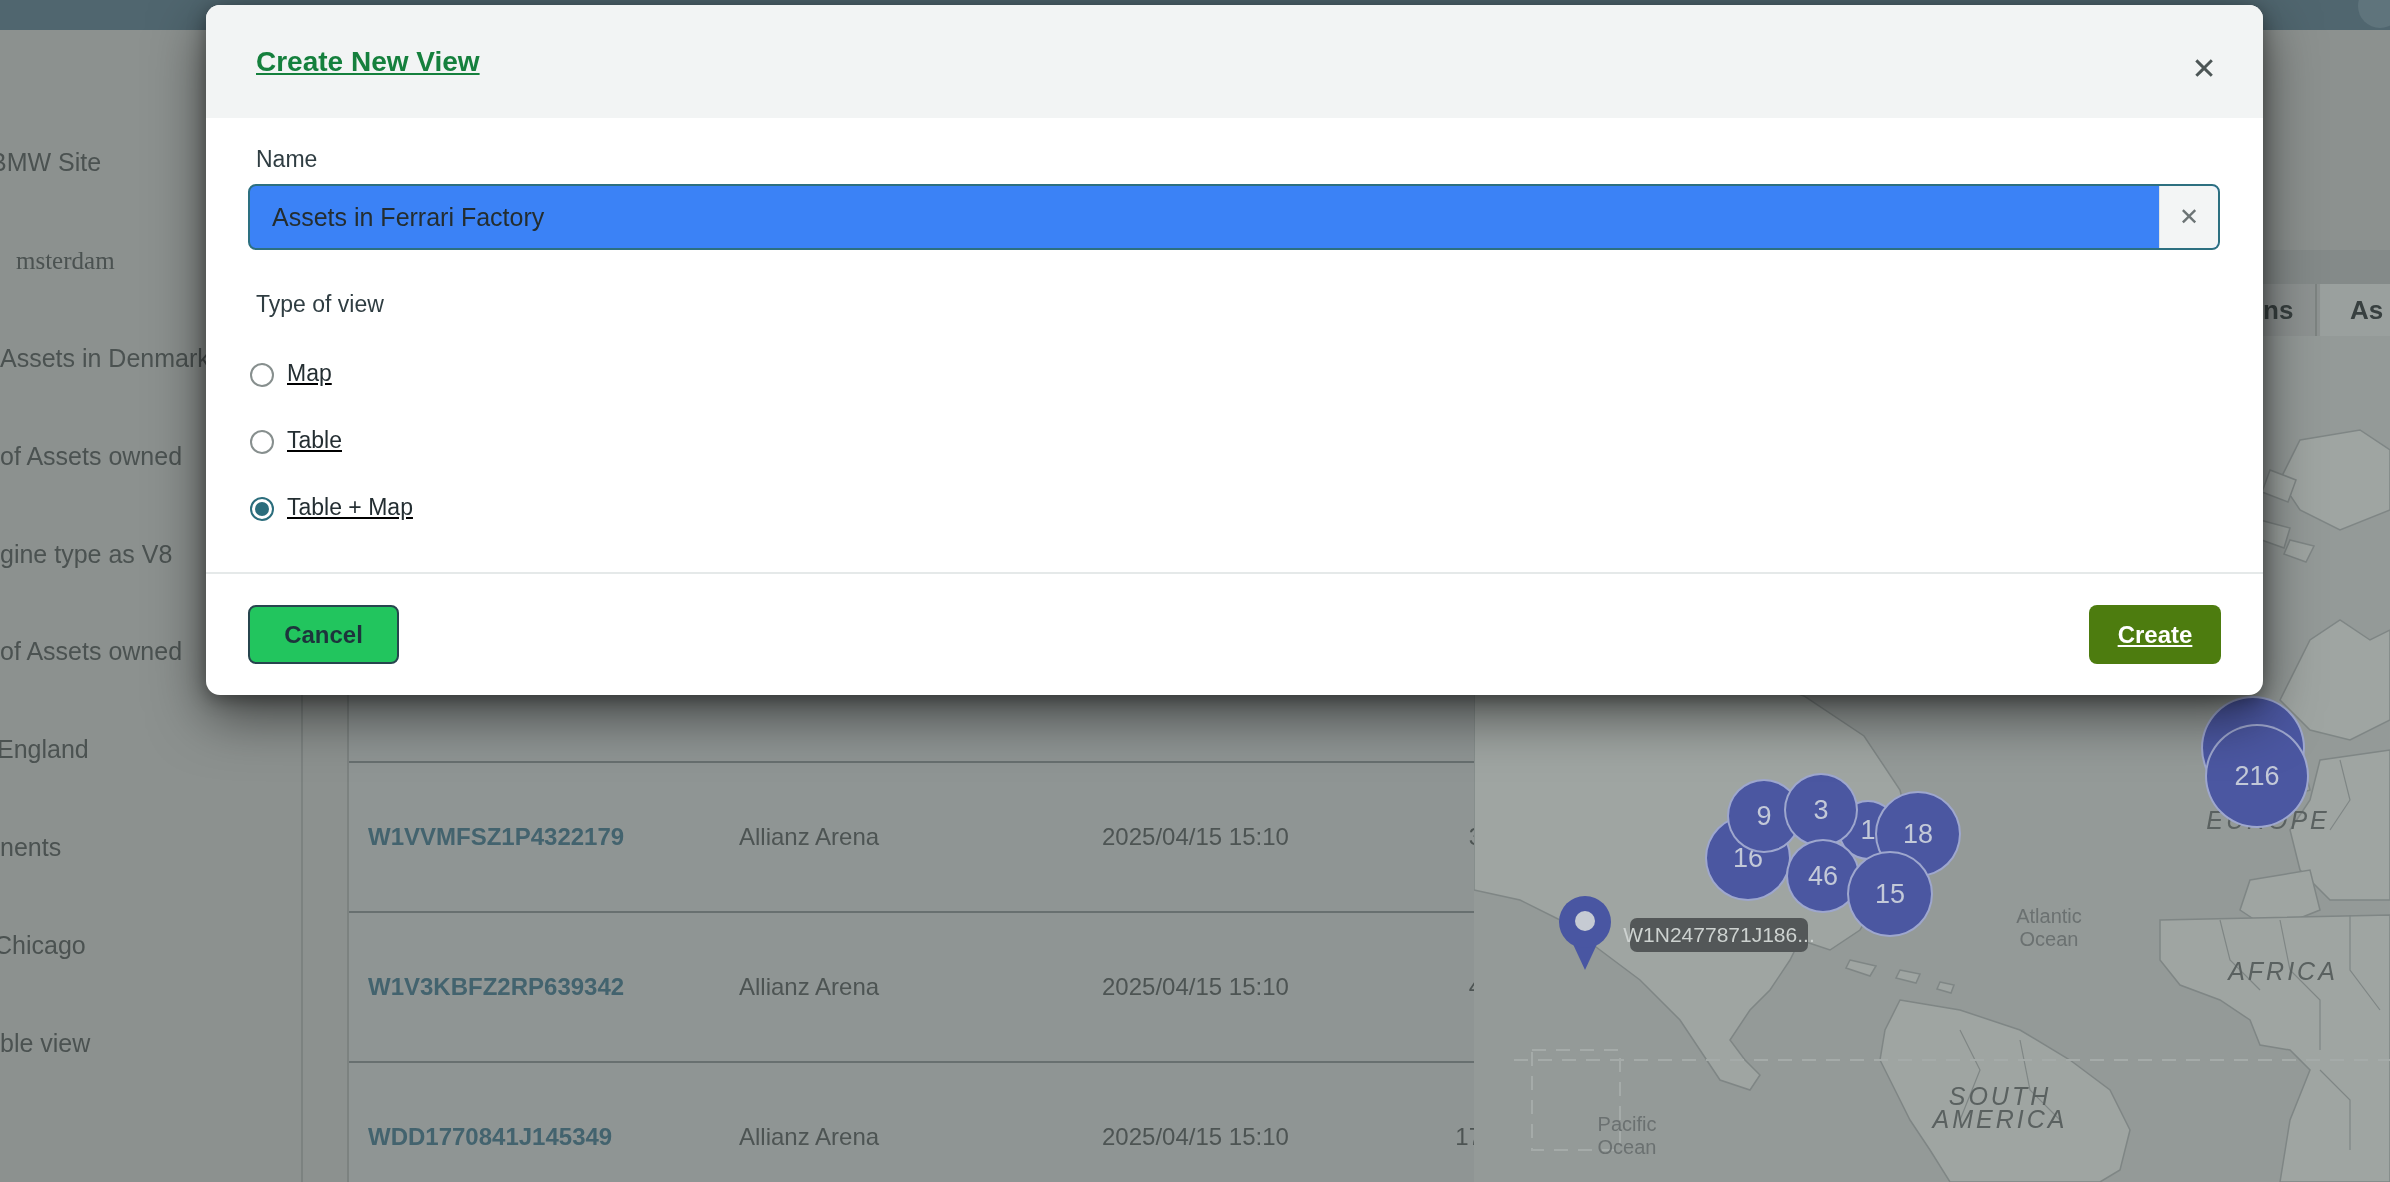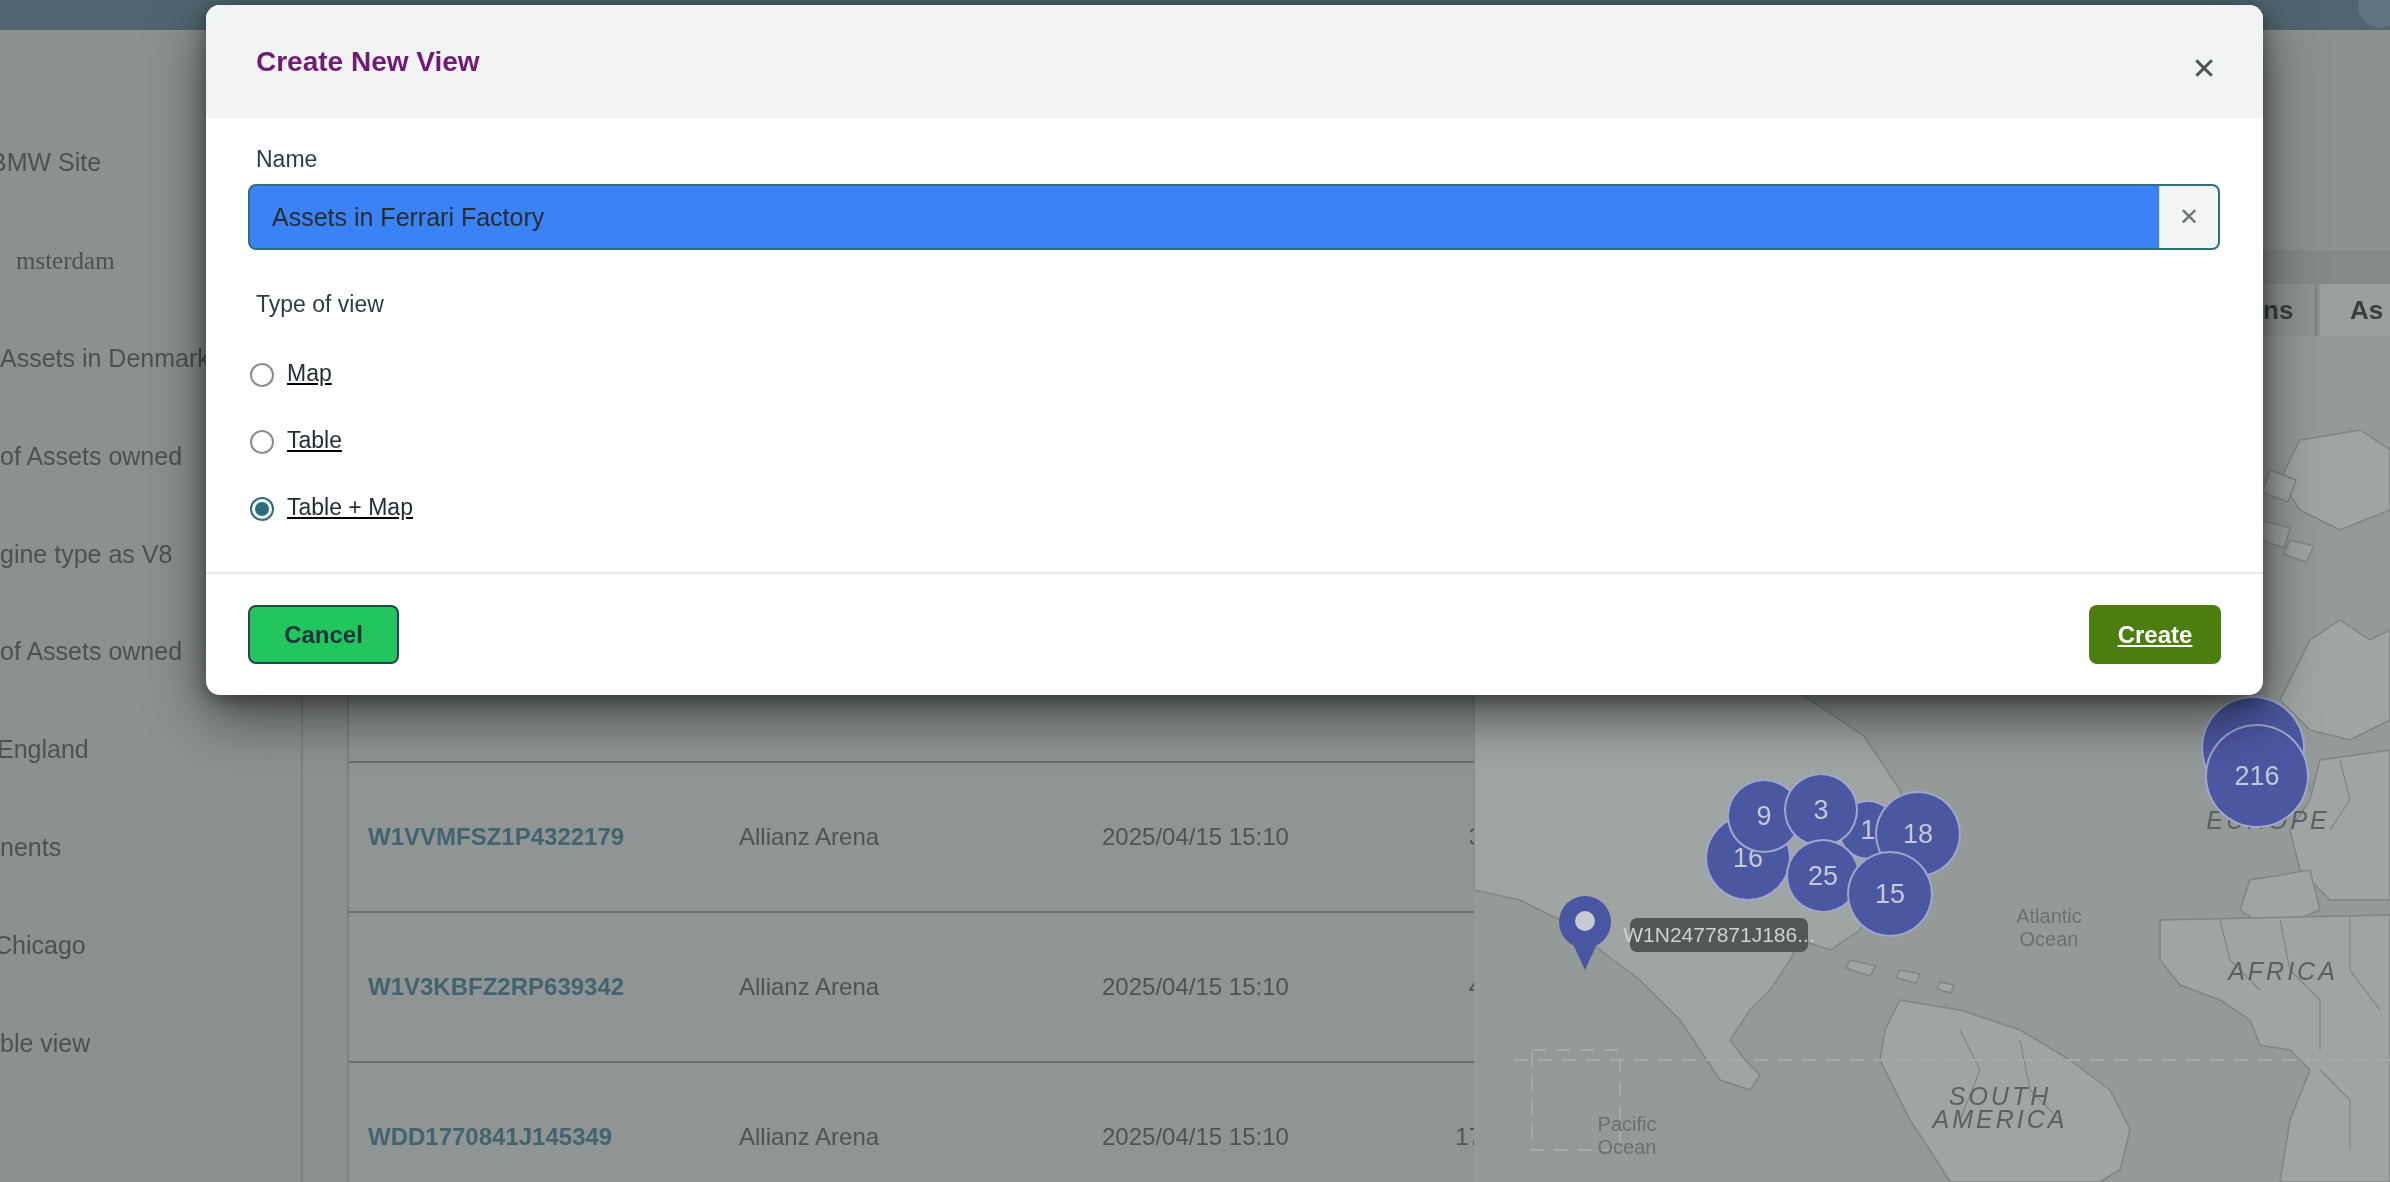--- a/index.html
+++ b/index.html
@@ -51,21 +51,21 @@
                border-radius:7px;color:#cdd2d0;font-size:21px;display:flex;align-items:center;
                justify-content:center;white-space:nowrap;}
 
   
   .modal{position:absolute;left:206px;top:5px;width:2057px;height:690px;background:#ffffff;
          border-radius:14px;box-shadow:0 20px 55px rgba(0,0,0,0.55), 0 4px 18px rgba(0,0,0,0.35);
          z-index:50;}
   .modal-header{position:absolute;left:0;top:0;width:100%;height:113px;background:#f2f4f4;
                 border-radius:14px 14px 0 0;}
   .modal-title{position:absolute;left:50px;top:0;height:113px;display:flex;align-items:center;
-               font-size:28px;font-weight:bold;color:#701a75;}
+               font-size:28px;font-weight:bold;color:#15803d;text-decoration:underline;}
   .modal-close{position:absolute;left:1972px;top:37px;width:52px;height:52px;border:none;background:none;
                font-size:30px;color:#4d5656;display:flex;align-items:center;justify-content:center;
                cursor:pointer;padding:0;}
   .field-label{position:absolute;left:50px;font-size:23px;color:#2f3d42;}
   .name-label{top:141px;}
   .name-input-wrap{position:absolute;left:42px;top:179px;width:1972px;height:66px;
                    border:2px solid #2d7080;border-radius:8px;box-sizing:border-box;background:#3b82f6;}
   .name-input{position:absolute;left:0;top:0;width:1900px;height:62px;border:none;outline:none;
               background:transparent;font-family:"Liberation Sans",sans-serif;
               font-size:25px;color:#242d30;padding:0 0 0 22px;}
@@ -199,21 +199,21 @@
 AMERICA</div>
     <div class="map-label continent-label" style="left:809px;top:635px;">AFRICA</div>
     <div class="map-label continent-label" style="left:794px;top:484px;">EUROPE</div>
 
     <div id="clusters">
         <div class="cluster" style="left: 231px; top: 479px; width: 86px; height: 86px;">16</div>
         <div class="cluster" style="left: 364px; top: 464px; width: 60px; height: 60px;">1</div>
         <div class="cluster" style="left: 253px; top: 443px; width: 74px; height: 74px;">9</div>
         <div class="cluster" style="left: 310px; top: 437px; width: 74px; height: 74px;">3</div>
         <div class="cluster" style="left: 401px; top: 455px; width: 86px; height: 86px;">18</div>
-        <div class="cluster" style="left: 312px; top: 503px; width: 74px; height: 74px;">25</div>
+        <div class="cluster" style="left: 312px; top: 503px; width: 74px; height: 74px;">46</div>
         <div class="cluster" style="left: 373px; top: 515px; width: 86px; height: 86px;">15</div>
         <div class="cluster" style="left: 727px; top: 360px; width: 104px; height: 104px;"></div>
         <div class="cluster" style="left: 731px; top: 388px; width: 104px; height: 104px;">216</div>
       </div>
 
     <svg class="pin" style="left:81px;top:556px;" width="60" height="80" viewBox="-30 -30 60 80">
       <polygon points="-13,20 13,20 0,48" fill="#4956a2"></polygon>
       <circle cx="0" cy="0" r="26" fill="#4956a2"></circle>
       <circle cx="0" cy="-1" r="10" fill="#c6cbd3"></circle>
     </svg>

